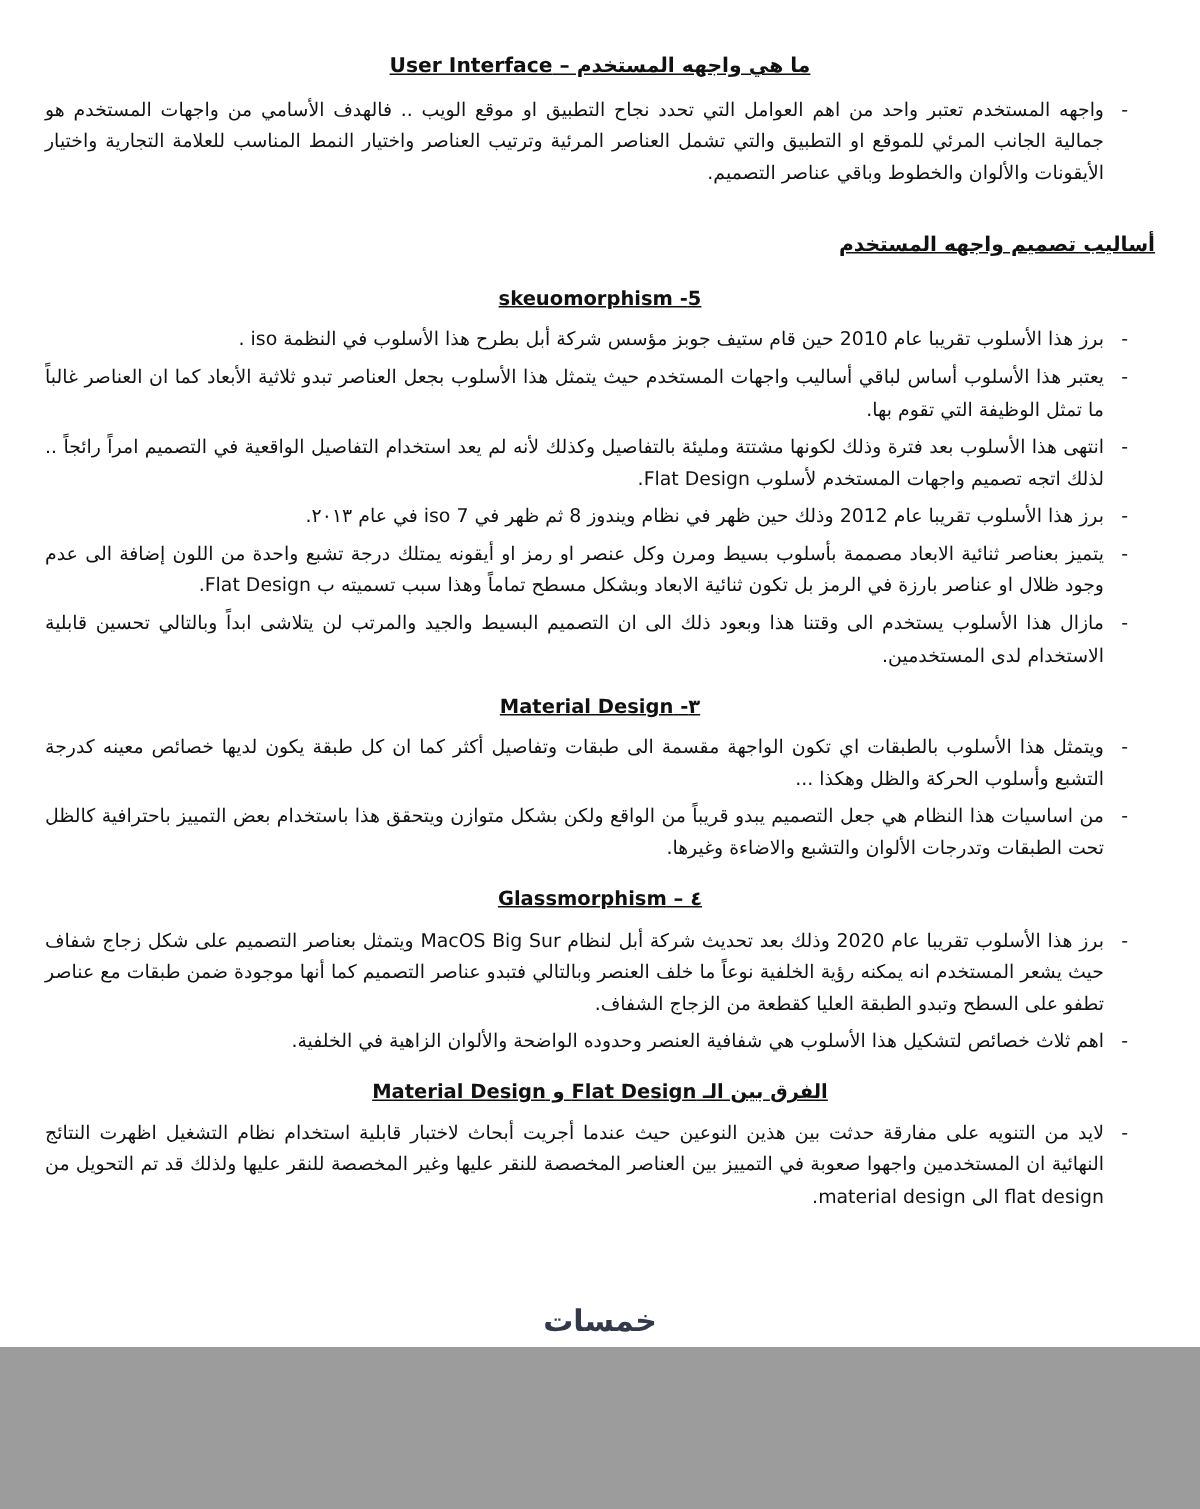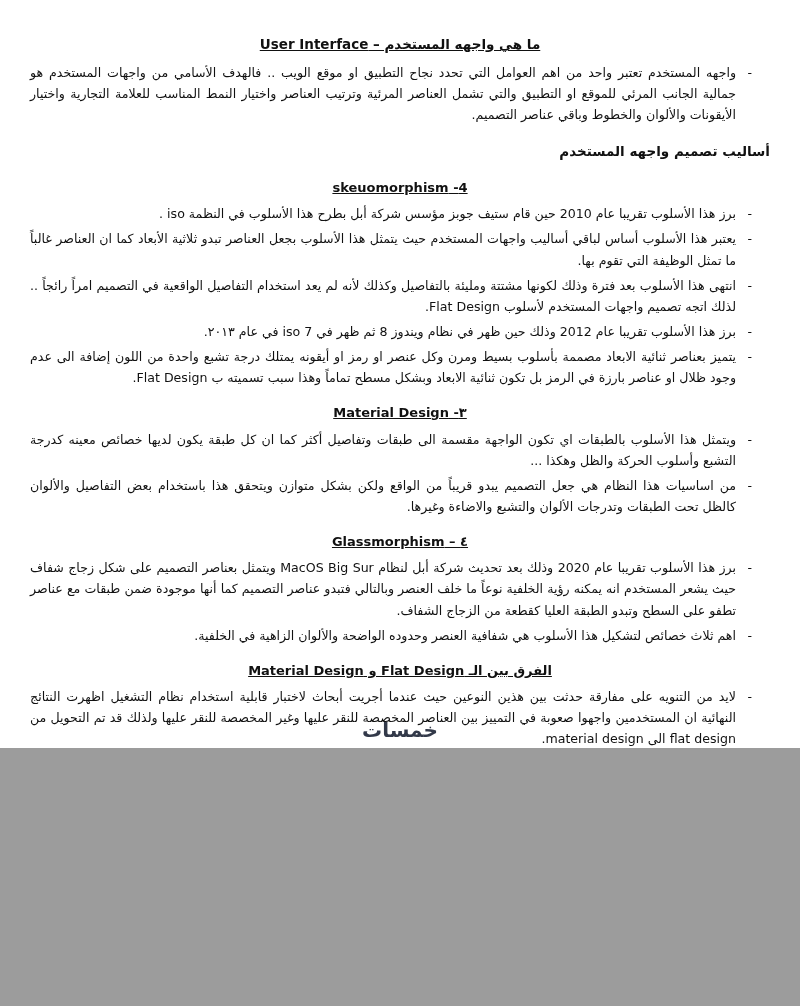--- a/index.html
+++ b/index.html
@@ -5,21 +5,21 @@
   html, body {
     margin: 0;
     padding: 0;
     background: #9c9c9c;
   }
   body {
     font-family: "DejaVu Sans", "Liberation Sans", sans-serif;
   }
   .page {
     width: 800px;
-    height: 748px;
+    height: 898px;
     background: #ffffff;
     position: relative;
     overflow: hidden;
     box-sizing: border-box;
     padding: 34px 30px 10px 30px;
     direction: rtl;
   }
   .doc {
     font-size: 13px;
     line-height: 1.62;
@@ -30,22 +30,23 @@
     text-align: center;
     font-weight: bold;
     text-decoration: underline;
     font-size: 13.5px;
     margin: 0 0 6px 0;
     letter-spacing: 0;
   }
   .heading-right {
     text-align: right;
     font-weight: bold;
+    text-decoration: underline;
     font-size: 13.5px;
-    margin: 16px 0 4px 0;
+    margin: 28px 0 4px 0;
   }
   .heading-sub {
     text-align: center;
     font-weight: bold;
     text-decoration: underline;
     font-size: 13px;
     margin: 14px 0 5px 0;
   }
   .section {
     margin-bottom: 2px;
@@ -104,40 +105,41 @@
       <ul class="dashlist">
         <li>واجهه المستخدم تعتبر واحد من اهم العوامل التي تحدد نجاح التطبيق او موقع الويب .. فالهدف الأسامي من واجهات المستخدم هو جمالية الجانب المرئي للموقع او التطبيق والتي تشمل العناصر المرئية وترتيب العناصر واختيار النمط المناسب للعلامة التجارية واختيار الأيقونات والألوان والخطوط وباقي عناصر التصميم.</li>
       </ul>
     </div>
 
     <div class="section">
       <div class="heading-right">أساليب تصميم واجهه المستخدم</div>
     </div>
 
     <div class="section">
-      <div class="heading-sub">4- skeuomorphism</div>
+      <div class="heading-sub">5- skeuomorphism</div>
       <ul class="dashlist indent-more">
         <li>برز هذا الأسلوب تقريبا عام 2010 حين قام ستيف جوبز مؤسس شركة أبل بطرح هذا الأسلوب في النظمة iso .</li>
         <li>يعتبر هذا الأسلوب أساس لباقي أساليب واجهات المستخدم حيث يتمثل هذا الأسلوب بجعل العناصر تبدو ثلاثية الأبعاد كما ان العناصر غالباً ما تمثل الوظيفة التي تقوم بها.</li>
         <li>انتهى هذا الأسلوب بعد فترة وذلك لكونها مشتتة ومليئة بالتفاصيل وكذلك لأنه لم يعد استخدام التفاصيل الواقعية في التصميم امراً رائجاً .. لذلك اتجه تصميم واجهات المستخدم لأسلوب Flat Design.</li>
       </ul>
     </div>
 
     <div class="section">
       <ul class="dashlist indent-more">
         <li>برز هذا الأسلوب تقريبا عام 2012 وذلك حين ظهر في نظام ويندوز 8 ثم ظهر في iso 7 في عام ٢٠١٣.</li>
         <li>يتميز بعناصر ثنائية الابعاد مصممة بأسلوب بسيط ومرن وكل عنصر او رمز او أيقونه يمتلك درجة تشبع واحدة من اللون إضافة الى عدم وجود ظلال او عناصر بارزة في الرمز بل تكون ثنائية الابعاد وبشكل مسطح تماماً وهذا سبب تسميته ب Flat Design.</li>
+        <li>مازال هذا الأسلوب يستخدم الى وقتنا هذا وبعود ذلك الى ان التصميم البسيط والجيد والمرتب لن يتلاشى ابداً وبالتالي تحسين قابلية الاستخدام لدى المستخدمين.</li>
       </ul>
     </div>
 
     <div class="section">
       <div class="heading-sub">٣- Material Design</div>
       <ul class="dashlist indent-more">
         <li>ويتمثل هذا الأسلوب بالطبقات اي تكون الواجهة مقسمة الى طبقات وتفاصيل أكثر كما ان كل طبقة يكون لديها خصائص معينه كدرجة التشبع وأسلوب الحركة والظل وهكذا ...</li>
-        <li>من اساسيات هذا النظام هي جعل التصميم يبدو قريباً من الواقع ولكن بشكل متوازن ويتحقق هذا باستخدام بعض التفاصيل والألوان كالظل تحت الطبقات وتدرجات الألوان والتشبع والاضاءة وغيرها.</li>
+        <li>من اساسيات هذا النظام هي جعل التصميم يبدو قريباً من الواقع ولكن بشكل متوازن ويتحقق هذا باستخدام بعض التمييز باحترافية كالظل تحت الطبقات وتدرجات الألوان والتشبع والاضاءة وغيرها.</li>
       </ul>
     </div>
 
     <div class="section">
       <div class="heading-sub">٤ – Glassmorphism</div>
       <ul class="dashlist indent-more">
         <li>برز هذا الأسلوب تقريبا عام 2020 وذلك بعد تحديث شركة أبل لنظام MacOS Big Sur ويتمثل بعناصر التصميم على شكل زجاج شفاف حيث يشعر المستخدم انه يمكنه رؤية الخلفية نوعاً ما خلف العنصر وبالتالي فتبدو عناصر التصميم كما أنها موجودة ضمن طبقات مع عناصر تطفو على السطح وتبدو الطبقة العليا كقطعة من الزجاج الشفاف.</li>
         <li>اهم ثلاث خصائص لتشكيل هذا الأسلوب هي شفافية العنصر وحدوده الواضحة والألوان الزاهية في الخلفية.</li>
       </ul>
     </div>

